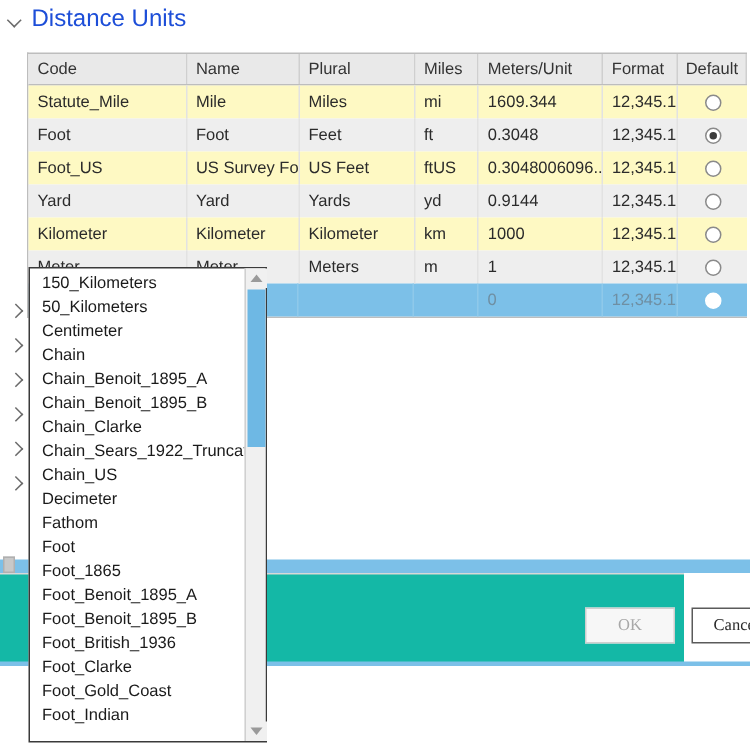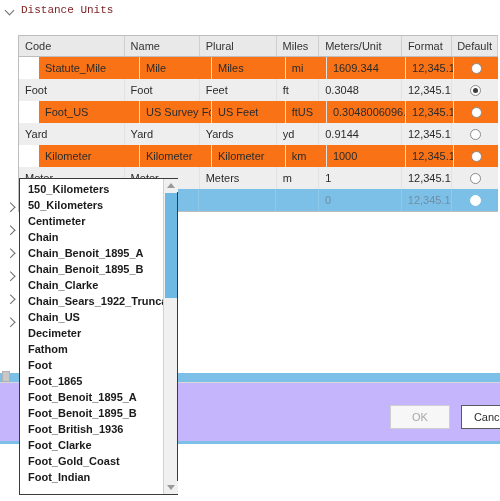--- a/index.html
+++ b/index.html
@@ -11,21 +11,21 @@
     font-size: 11px;
     color: #2b2b2b;
     overflow: hidden;
   }
   #root { position: relative; width: 500px; height: 501px; background:#ffffff; }
 
   
   .section-title {
     position: absolute; left: 6px; top: 4px;
     display: flex; align-items: center; gap: 6px;
-    font-size: 11px; color: #7f1d1d; font-family: Liberation Mono, monospace;
+    font-size: 16px; color: #1d4ed8;
   }
   .chev-down {
     width: 9px; height: 9px; position: relative; display:inline-block;
   }
   .chev-down::before {
     content:""; position:absolute; left:0px; top:1px;
     width:6px; height:6px;
     border-right: 1.6px solid #6b6b6b;
     border-bottom: 1.6px solid #6b6b6b;
     transform: rotate(45deg);
@@ -54,21 +54,21 @@
     line-height: 1;
   }
   .c-code   { width: 110px; }
   .c-name   { width: 78px; }
   .c-plural { width: 80px; }
   .c-abbrev { width: 44px; }
   .c-meters { width: 86px; text-align: right; }
   .c-format { width: 52px; }
   .c-default{ width: 48px; justify-content: center; padding:0; border-right:none; }
 
-  .row-even { background: #f97316; margin-left: 20px; }
+  .row-even { background: #fef9c3; }
   .row-odd  { background: #eeeeee; }
   .row-sel  { background: #7cc0e8; }
   .row-sel .cell { color: #6f8fa3; border-right-color:#8fc9ea; }
 
   .radio {
     width: 11px; height: 11px; border-radius: 50%;
     border: 1px solid #8a8a8a; background:#ffffff;
     display:inline-block; position: relative;
   }
   .radio.on::after {
@@ -115,22 +115,22 @@
     position:absolute; left:0; top:373px; width:500px; height:9px;
     background:#7cc0e8;
   }
   .hbar-left {
     position:absolute; left:2px; top:371px; width:8px; height:11px;
     background:#c8c8c8; border:1px solid #b0b0b0;
   }
 
   
   .bottom-panel {
-    position:absolute; left:0; top:382px; width:500px; height:62px;
-    background:#c4b5fd; border-top:1px solid #d8d8d8;
+    position:absolute; left:0; top:382px; width:456px; height:62px;
+    background:#14b8a6; border-top:1px solid #d8d8d8;font-family:Liberation Serif, serif;
   }
   .btn {
     position:absolute; top:22px; height:24px;
     border:1px solid #9a9a9a; background:#ffffff;
     font-size:11px; color:#2b2b2b;
     display:flex; align-items:center; justify-content:center;
   }
   .btn-ok { left:390px; width:60px; color:#a8a8a8; border-color:#cfcfcf; background:#f7f7f7; }
   .btn-cancel { left:461px; width:60px; border-color:#5a5a5a; }
   .bottom-rule {
@@ -141,21 +141,20 @@
   }
 
   
   .popup {
     position:absolute; left:19px; top:178px;
     width:159px; height:317px;
     background:#ffffff;
     border:1px solid #3a3a3a;
     display:flex;
     z-index: 50;
-    font-weight: bold;
   }
   .popup-list {
     flex:1; padding-top:2px;
     overflow:hidden;
   }
   .popup-item {
     height:16px; line-height:16px;
     padding-left:8px;
     font-size:11px; color:#1a1a1a;
     white-space:nowrap; overflow:hidden;

